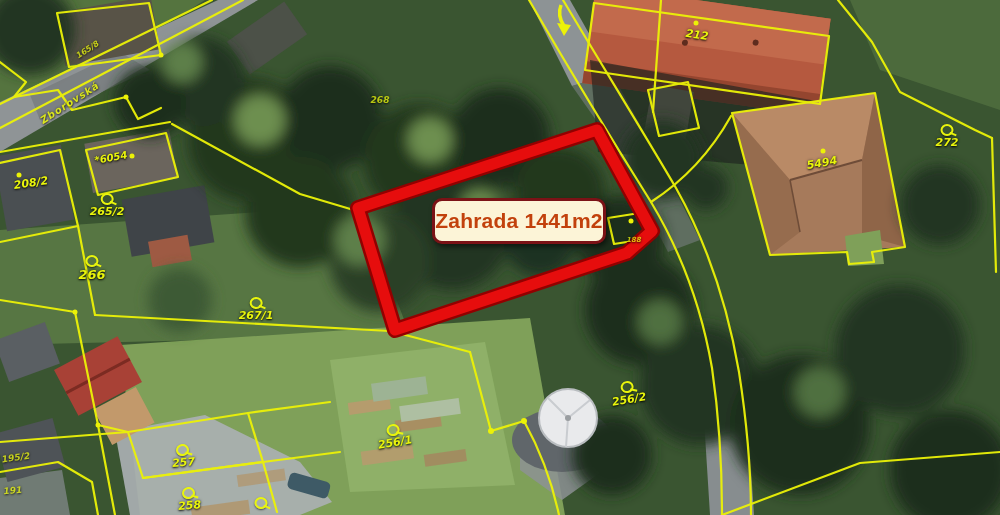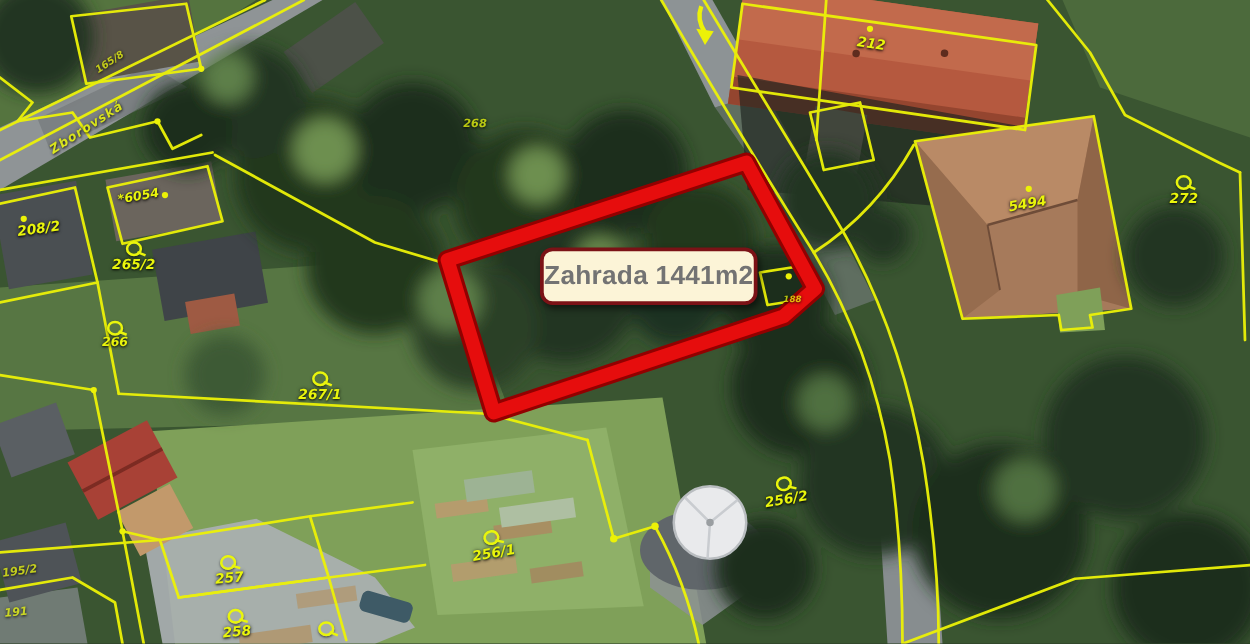--- a/index.html
+++ b/index.html
@@ -28,21 +28,21 @@
     background:#e9f50c;transform:rotate(22deg);
   }
   
   #highlight-label{
     position:absolute;left:432px;top:198px;width:168px;height:40px;
     background:#fcf4d7;border:3px solid #7b1216;border-radius:10px;
     box-shadow:2px 3px 5px rgba(0,0,0,.5);
     display:flex;align-items:center;justify-content:center;
   }
   #highlight-label span{
-    font-weight:bold;font-size:21px;color:#737373;letter-spacing:.2px;
+    font-weight:bold;font-size:21px;color:#c2410c;letter-spacing:.2px;
   }
 </style>
 </head>
 <body>
 
 <div id="stage">
 
 <svg id="basemap" width="1000" height="515" viewBox="0 0 1000 515">
   <defs>
     <filter id="blur1" x="-40%" y="-40%" width="180%" height="180%">
@@ -234,38 +234,38 @@
       <div class="plabel" style="left: 31px; top: 183px; font-size: 11px; transform: translate(-50%, -50%) rotate(-8deg);">
         <span>208/2</span>
       </div>
       <div class="plabel" style="left: 111px; top: 158px; font-size: 10px; transform: translate(-50%, -50%) rotate(-10deg);">
         <span>*6054</span>
       </div>
       <div class="plabel" style="left: 107px; top: 205px; font-size: 11px; transform: translate(-50%, -50%) rotate(0deg);">
         <span class="psym"></span>
         <span>265/2</span>
       </div>
-      <div class="plabel" style="left: 92px; top: 268px; font-size: 10px; transform: translate(-50%, -50%) rotate(0deg);">
+      <div class="plabel" style="left: 92px; top: 268px; font-size: 13px; transform: translate(-50%, -50%) rotate(0deg);">
         <span class="psym"></span>
         <span>266</span>
       </div>
       <div class="plabel" style="left: 256px; top: 309px; font-size: 11px; transform: translate(-50%, -50%) rotate(0deg); align-items: center;">
         <span class="psym"></span>
         <span>267/1</span>
       </div>
       <div class="plabel faint" style="left: 360px; top: 100px; font-size: 9px; transform: translate(-50%, -50%) rotate(0deg); margin-left: 20px;">
         <span>268</span>
       </div>
       <div class="plabel" style="left: 697px; top: 35px; font-size: 11px; transform: translate(-50%, -50%) rotate(8deg);">
         <span>212</span>
       </div>
       <div class="plabel" style="left: 822px; top: 163px; font-size: 11px; transform: translate(-50%, -50%) rotate(-10deg);">
         <span>5494</span>
       </div>
-      <div class="plabel" style="left: 947px; top: 152px; font-size: 11px; transform: translate(-50%, -50%) rotate(0deg);">
+      <div class="plabel" style="left: 947px; top: 136px; font-size: 11px; transform: translate(-50%, -50%) rotate(0deg);">
         <span class="psym"></span>
         <span>272</span>
       </div>
       <div class="plabel faint" style="left: 634px; top: 229px; font-size: 7px; transform: translate(-50%, -50%) rotate(0deg); margin-top: 11px;">
         <span>188</span>
       </div>
       <div class="plabel" style="left: 628px; top: 393px; font-size: 11px; transform: translate(-50%, -50%) rotate(-10deg);">
         <span class="psym"></span>
         <span>256/2</span>
       </div>

